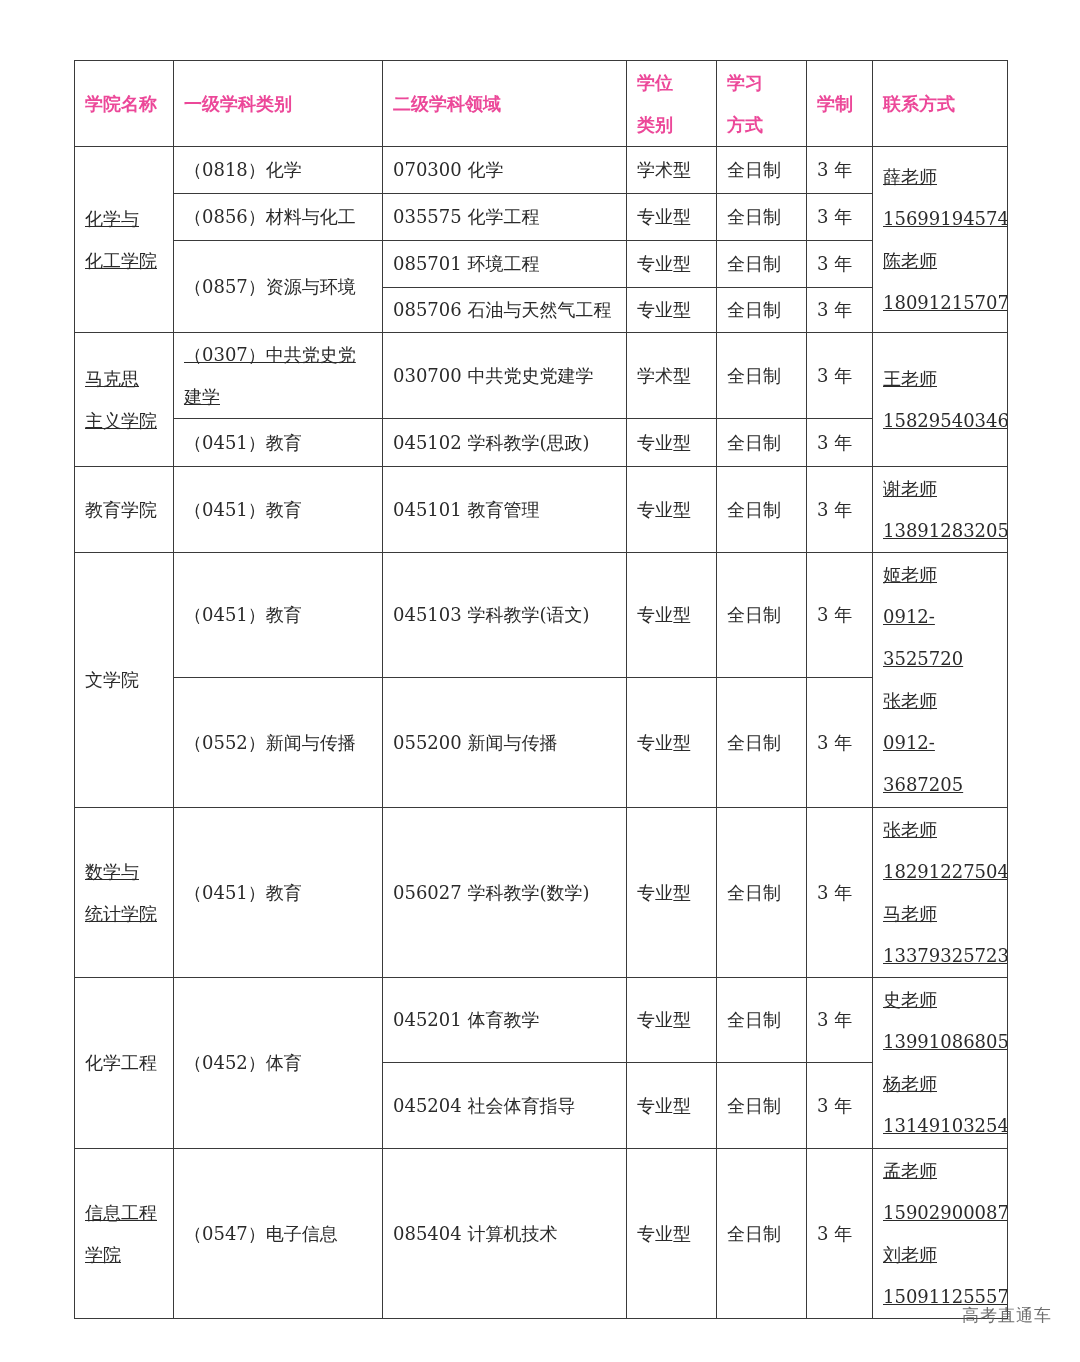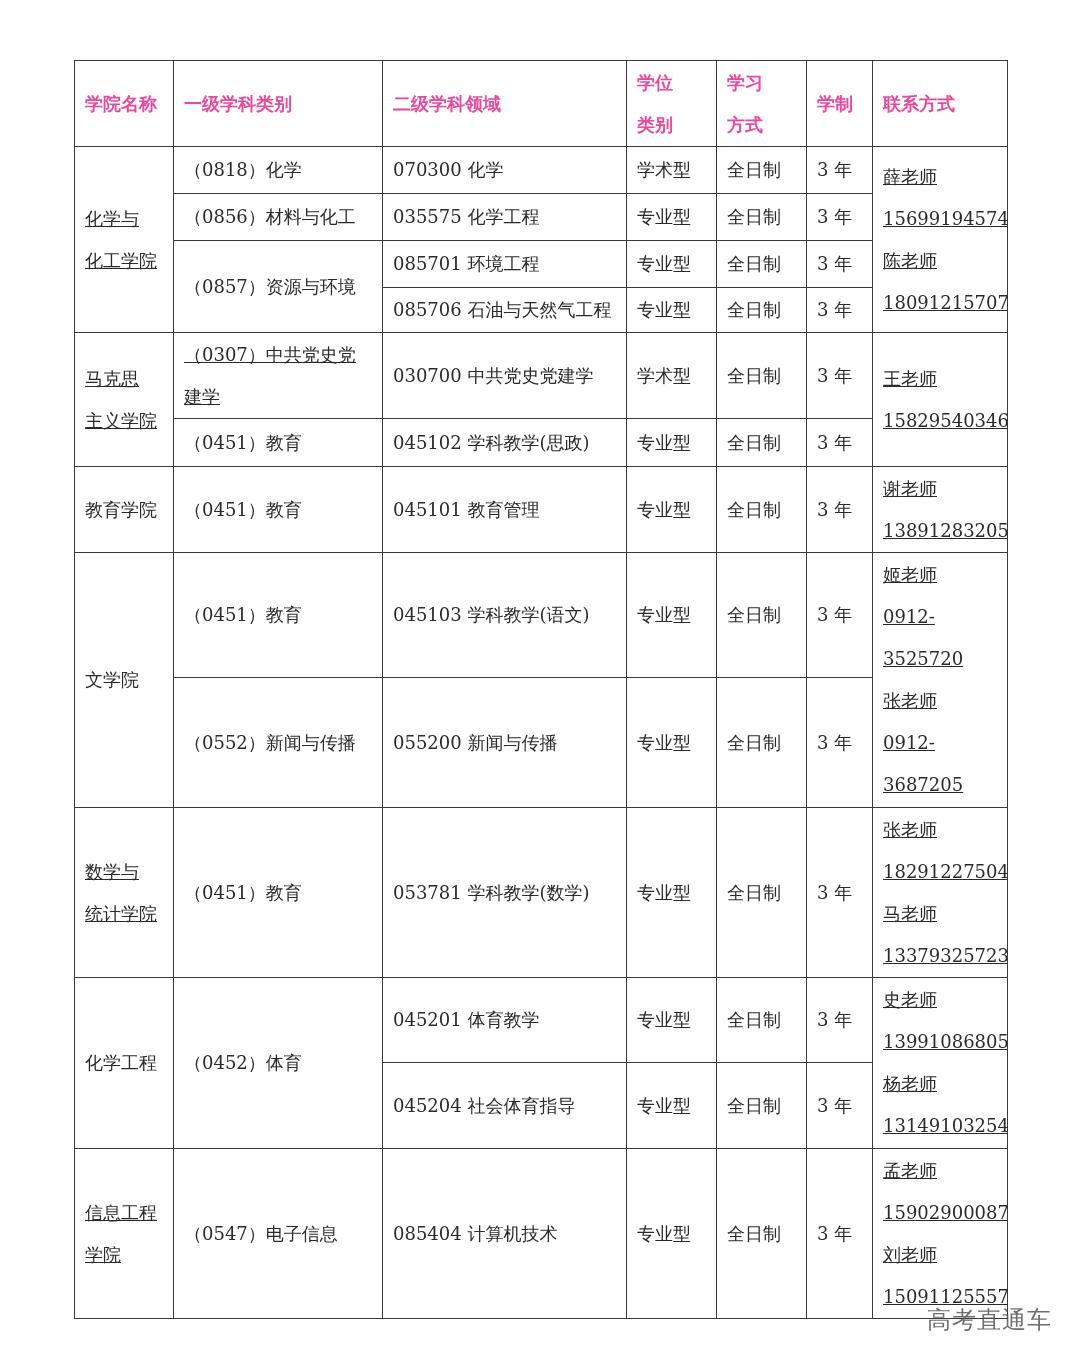--- a/index.html
+++ b/index.html
@@ -40,21 +40,21 @@
       font-size: 18px;
       color: #ec4899;
     }
     table.grid td.wrap { white-space: normal; text-decoration: underline; }
     .contact-line { display: block; line-height: 42px; }
     .watermark {
       position: absolute;
       right: 28px;
       top: 1304px;
       font-family: "DejaVu Sans", "Liberation Sans", sans-serif;
-      font-size: 24px;
+      font-size: 17px;
       color: #555555;
       letter-spacing: 1px;
       opacity: 0.85;
     }
   </style>
 </head>
 <body>
 
 <table class="grid">
   <colgroup>
@@ -184,21 +184,21 @@
     <td>全日制</td>
     <td>3 年</td>
   </tr>
 
   <tr style="height:170px">
     <td class="wrap">
       <span class="contact-line">数学与</span>
       <span class="contact-line">统计学院</span>
     </td>
     <td>（0451）教育</td>
-    <td>053781 学科教学(数学)</td>
+    <td>056027 学科教学(数学)</td>
     <td>专业型</td>
     <td>全日制</td>
     <td>3 年</td>
     <td class="wrap">
       <span class="contact-line">张老师</span>
       <span class="contact-line">18291227504</span>
       <span class="contact-line">马老师</span>
       <span class="contact-line">13379325723</span>
     </td>
   </tr>

